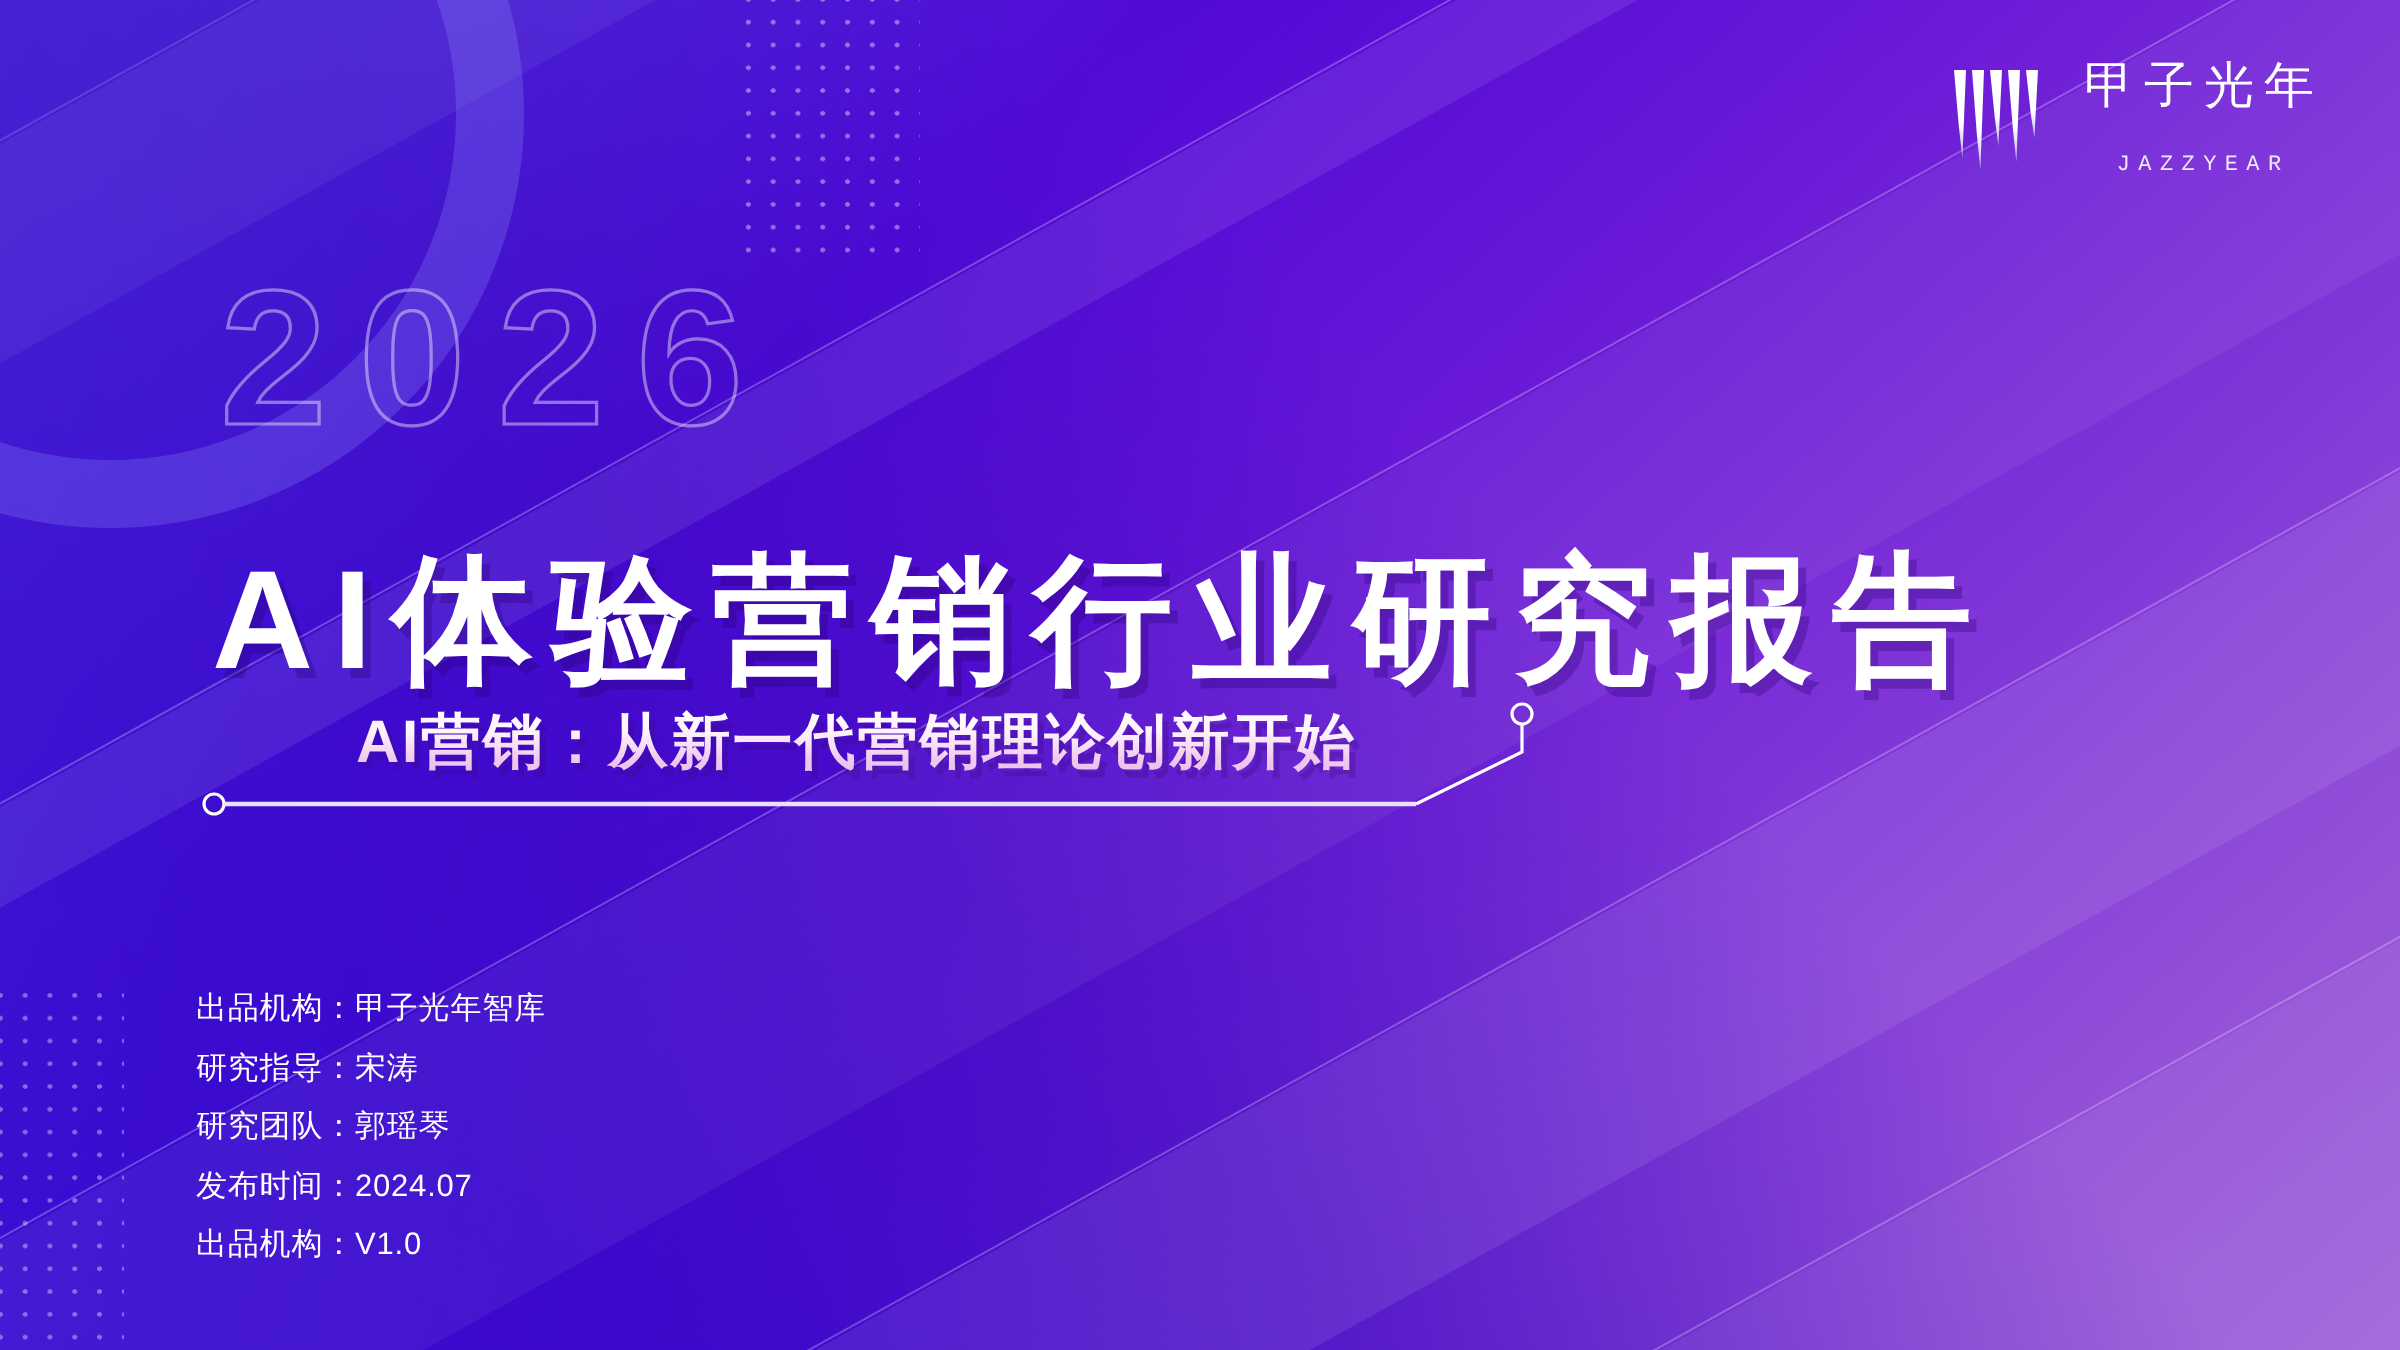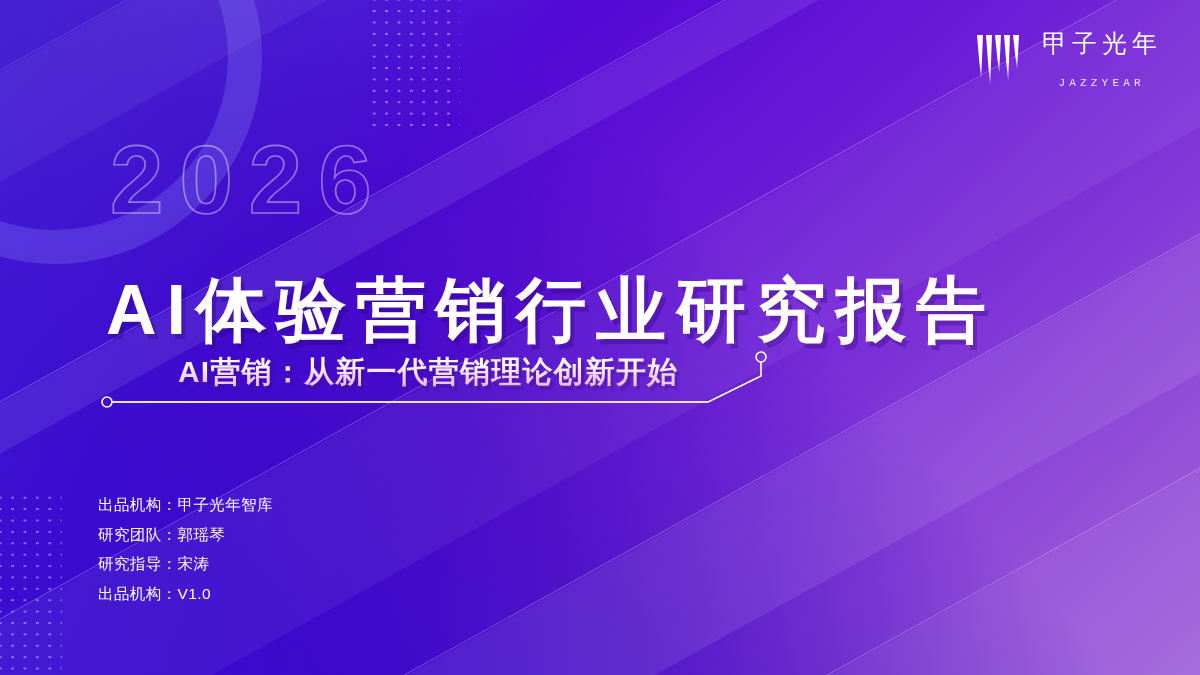--- a/index.html
+++ b/index.html
@@ -276,23 +276,26 @@
     <circle cx="665" cy="9" r="5" fill="none" stroke="#ffffff" stroke-width="1.6"></circle>
   </svg>
 
   <div class="subtitle">AI营销：从新一代营销理论创新开始</div>
 
   <div class="meta">
     <div class="meta-row">
       <span class="meta-label">出品机构：</span><span class="meta-value">甲子光年智库</span>
     </div>
     <div class="meta-row">
+      <span class="meta-label">研究指导：</span><span class="meta-value">宋涛</span>
+    </div>
+    <div class="meta-row">
       <span class="meta-label">研究团队：</span><span class="meta-value">郭瑶琴</span>
     </div>
     <div class="meta-row">
-      <span class="meta-label">研究指导：</span><span class="meta-value">宋涛</span>
+      <span class="meta-label">发布时间：</span><span class="meta-value">2024.07</span>
     </div>
     <div class="meta-row">
       <span class="meta-label">出品机构：</span><span class="meta-value">V1.0</span>
     </div>
   </div>
 
 </div>
 
 </body></html>

